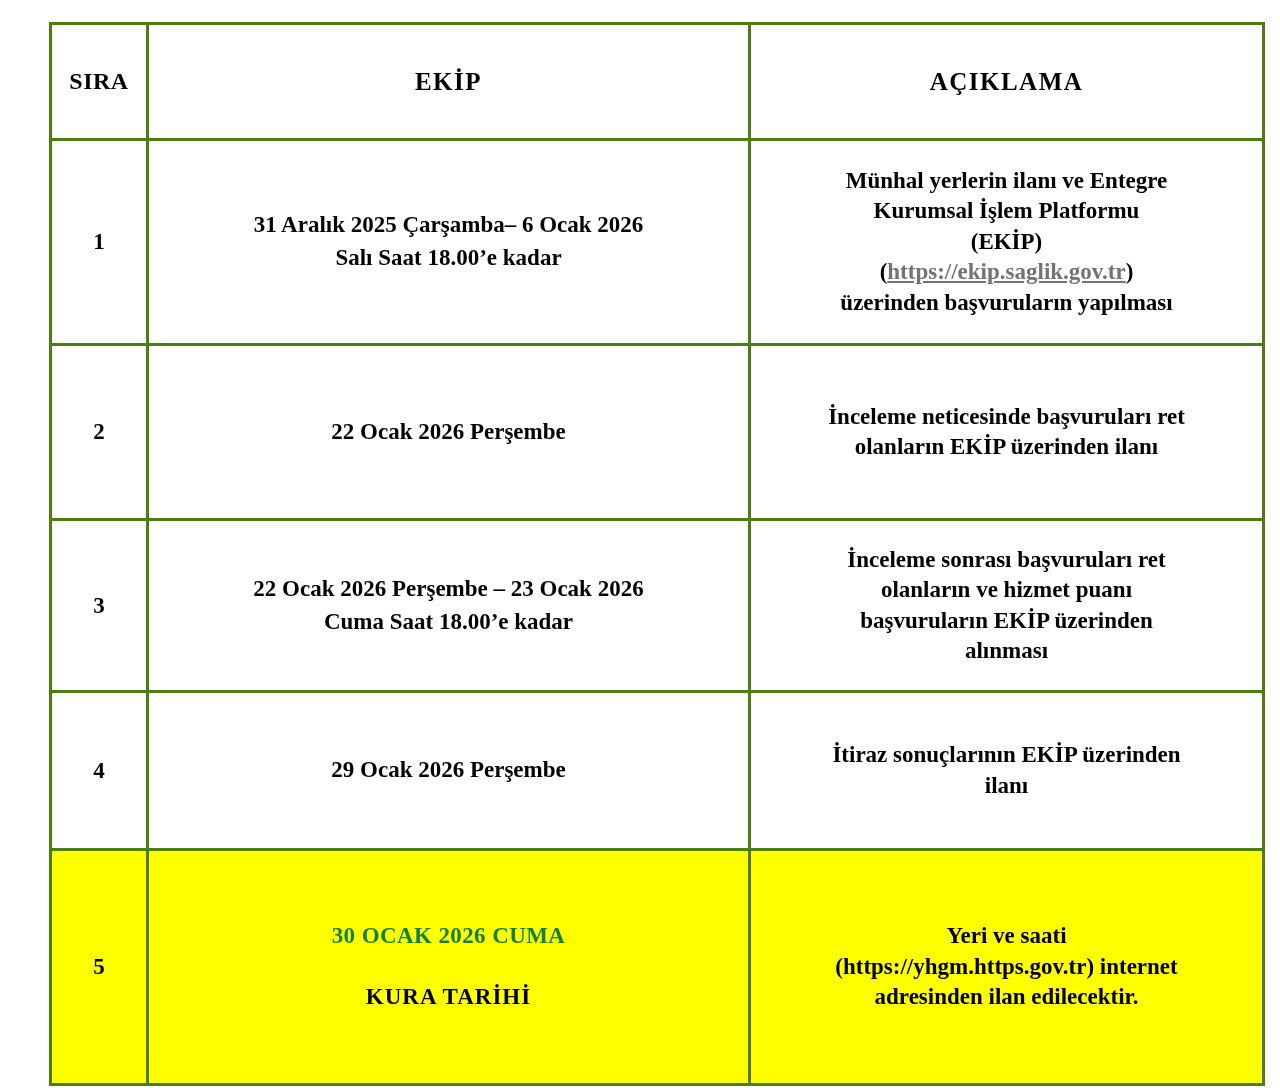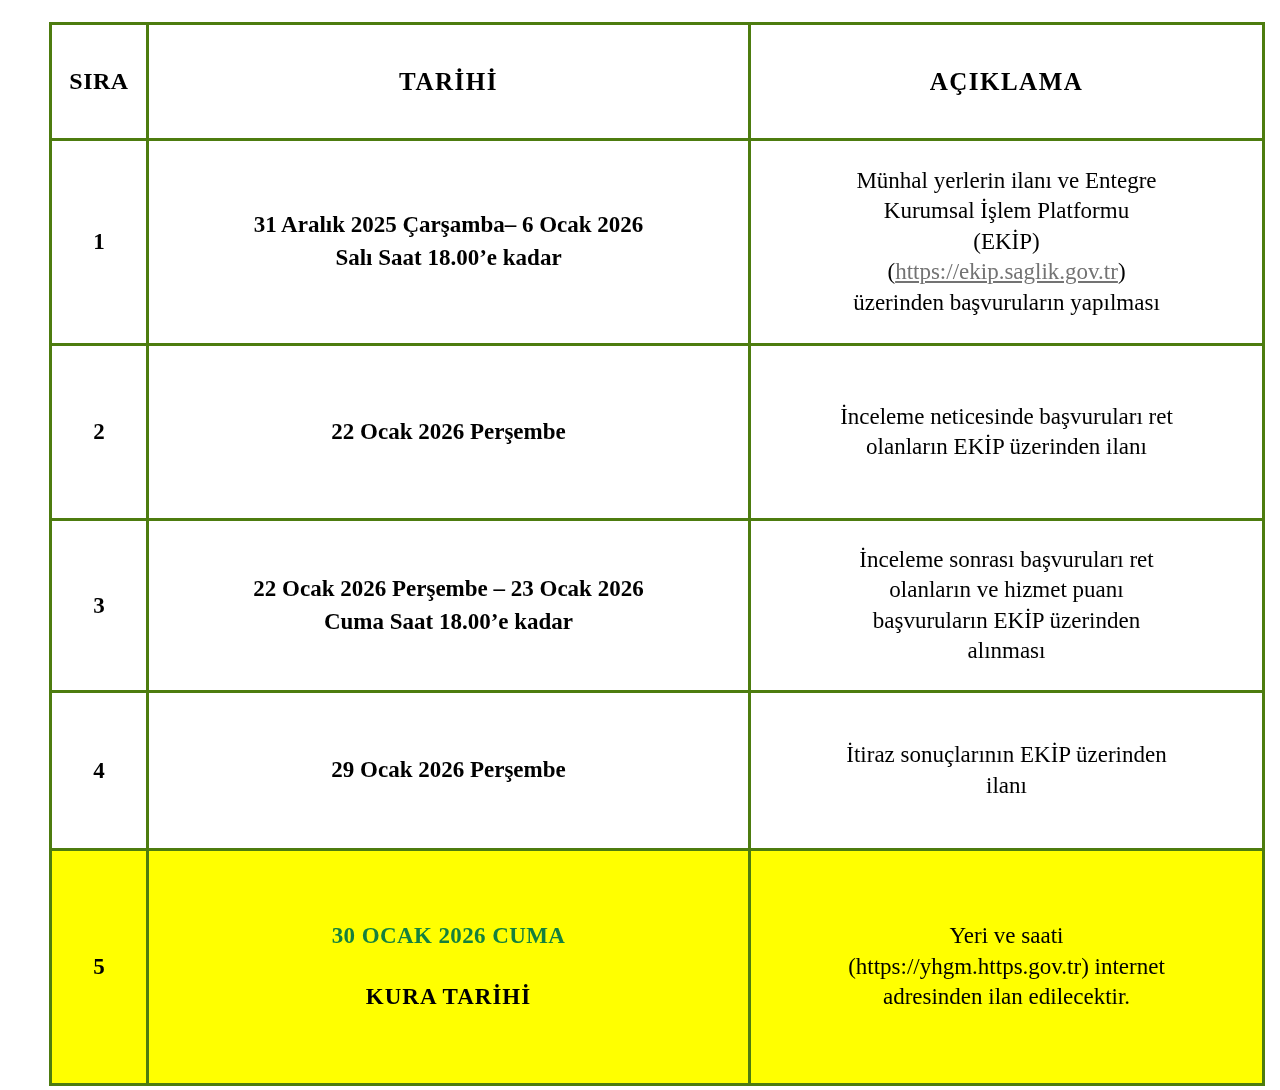--- a/index.html
+++ b/index.html
@@ -66,21 +66,21 @@
     font-size: 23px;
   }
   td.cell-tarih {
     font-weight: bold;
     font-size: 23px;
     line-height: 1.42;
     padding-left: 18px;
     padding-right: 18px;
   }
   td.cell-aciklama {
-    font-weight: normal;
+    font-weight: bold;
     font-size: 23px;
     line-height: 1.32;
     padding-left: 14px;
     padding-right: 14px;
   }
 
   tr.row-1 td { height: 205px; }
   tr.row-2 td { height: 175px; }
   tr.row-3 td { height: 172px; }
   tr.row-4 td { height: 158px; }
@@ -121,21 +121,21 @@
   <table class="schedule-table">
     <colgroup>
       <col class="col-sira">
       <col class="col-tarih">
       <col class="col-aciklama">
     </colgroup>
 
     <thead>
       <tr>
         <th class="th-sira">SIRA</th>
-        <th class="th-tarih">TARİHİ</th>
+        <th class="th-tarih">EKİP</th>
         <th class="th-aciklama">AÇIKLAMA</th>
       </tr>
     </thead>
 
     <tbody>
 
       <tr class="row-1">
         <td class="cell-sira">1</td>
         <td class="cell-tarih">
           <span class="line">31 Aralık 2025 Çarşamba– 6 Ocak 2026</span>

